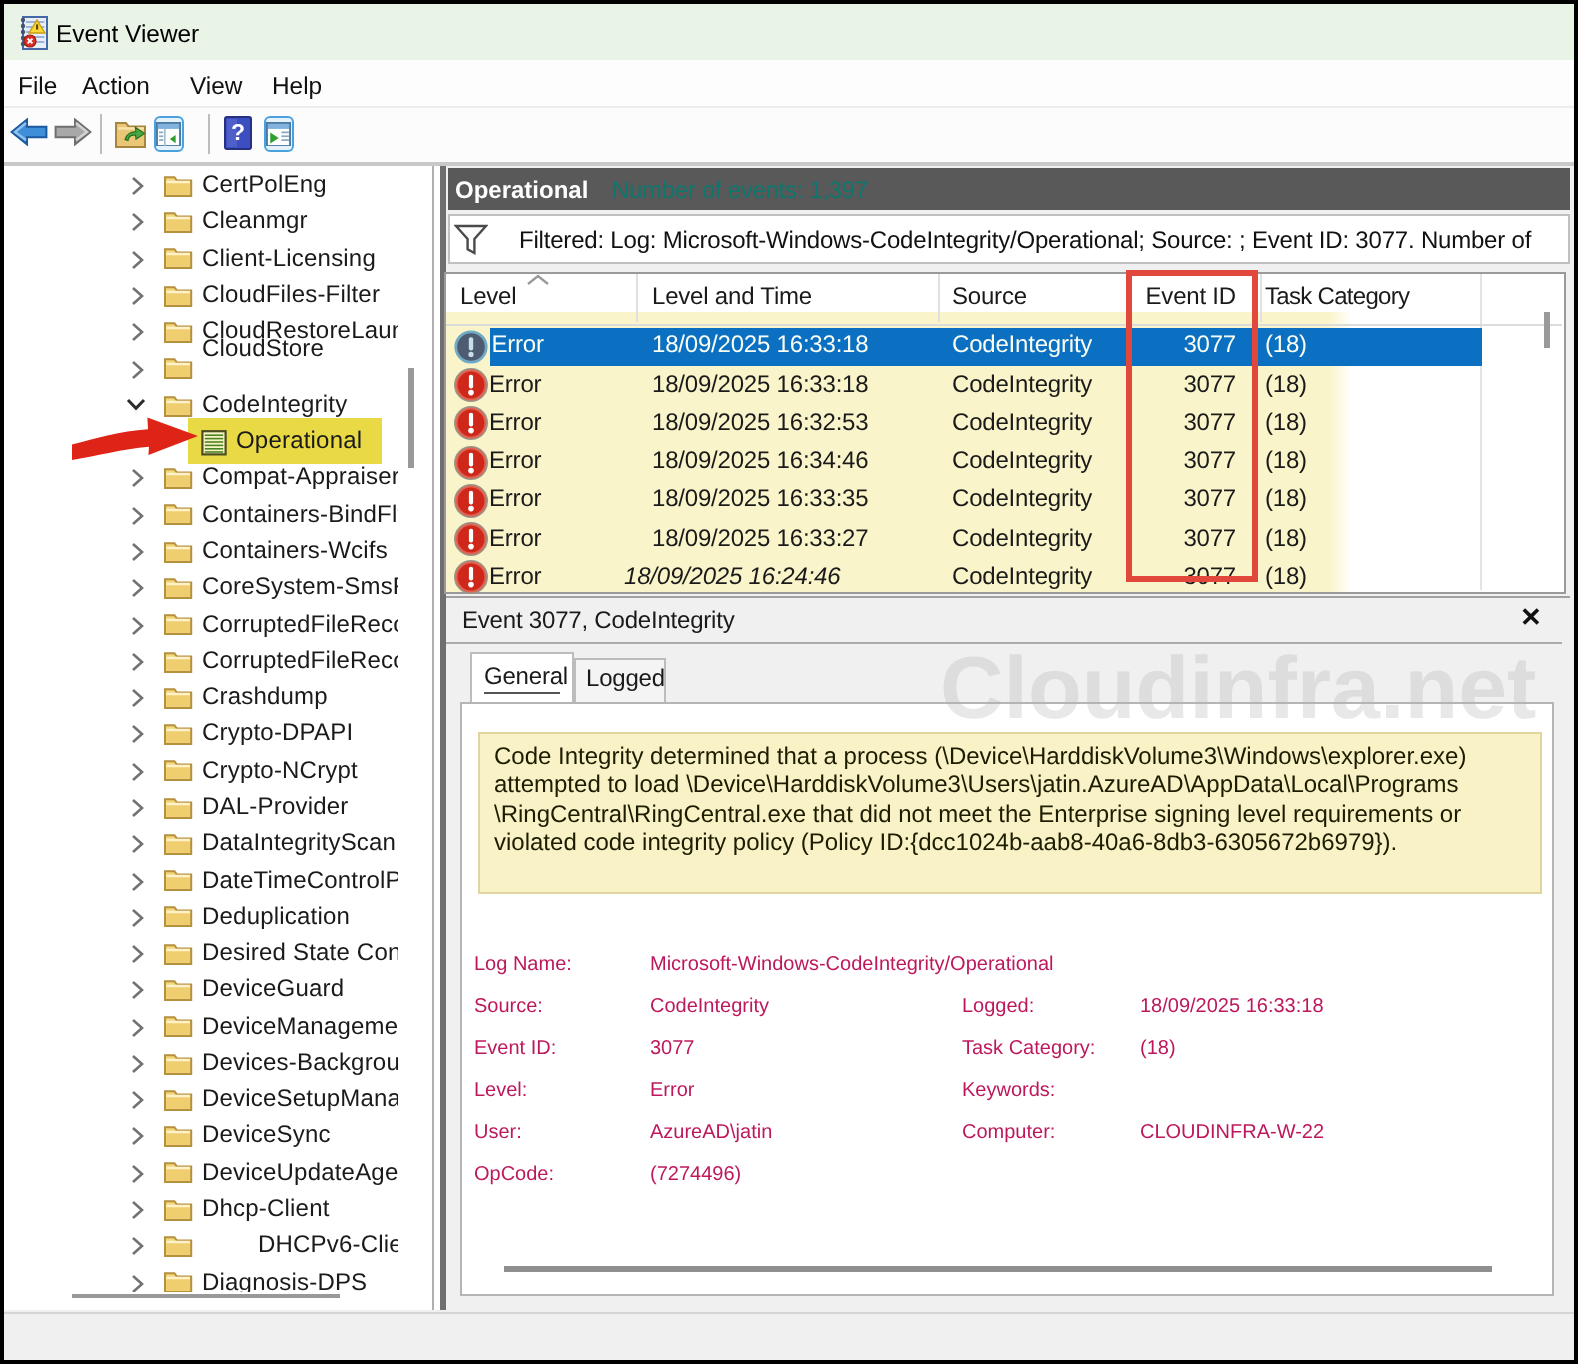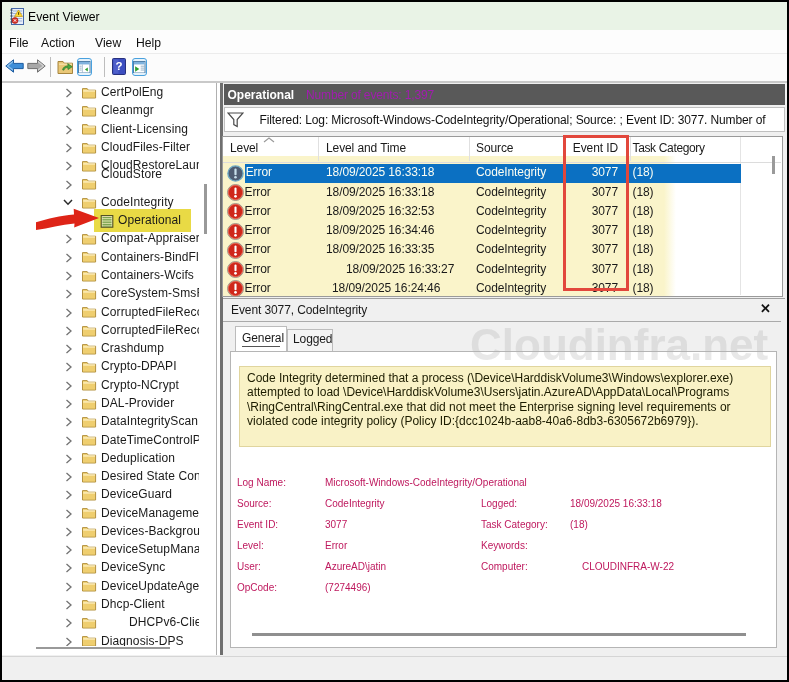--- a/index.html
+++ b/index.html
@@ -381,21 +381,21 @@
 <div class="tl" style="left:101px;top:552.5px;">Diagnosis-DPS</div>
   </div>
   <div style="position:absolute;left:204px;top:184px;width:2.5px;height:50px;background:#999;"></div>
   <div style="position:absolute;left:36px;top:646.5px;width:134px;height:2.5px;background:#999;"></div>
 
   <div style="position:absolute;left:217px;top:82.5px;width:2.5px;height:572.5px;background:#fff;"></div>
   <div style="position:absolute;left:220px;top:82.5px;width:3px;height:572.5px;background:#6f6f6f;"></div>
 
   <div style="position:absolute;left:223.5px;top:84px;width:561px;height:21px;background:#595959;"></div>
   <div style="position:absolute;left:227.5px;top:87.5px;font-size:12px;font-weight:bold;color:#fff;">Operational</div>
-  <div style="position:absolute;left:306px;top:87.5px;font-size:12px;letter-spacing:-0.15px;color:#a21caf;">Number of events: 1,397</div>
+  <div style="position:absolute;left:306px;top:87.5px;font-size:12px;letter-spacing:-0.15px;color:#0f766e;">Number of events: 1,397</div>
 
   <div style="position:absolute;left:223.5px;top:107px;width:561px;height:25px;background:#fff;border:1px solid #c0c0c0;"></div>
   <svg width="17" height="16" viewBox="0 0 17 16" style="position:absolute;left:227px;top:112px">
     <path d="M1,1 L16,1 L10.2,7.5 L10.2,14.5 L6.8,12.6 L6.8,7.5 Z" fill="#fdfdfd" stroke="#4a4a4a" stroke-width="1.2"></path>
   </svg>
   <div style="position:absolute;left:259.5px;top:113px;font-size:12px;letter-spacing:-0.1px;color:#111;white-space:nowrap;">Filtered: Log: Microsoft-Windows-CodeIntegrity/Operational; Source: ; Event ID: 3077. Number of</div>
 
   <div style="position:absolute;left:222px;top:135.5px;width:560.5px;height:161px;background:#fff;border:1px solid #9a9a9a;"></div>
   <div style="position:absolute;left:223px;top:156px;width:453px;height:140px;background:linear-gradient(to right,#faf4ca 0 441px, rgba(250,244,202,0) 453px);"></div>
   <div class="rw" style="left:230px;top:141px;">Level</div>
@@ -467,32 +467,32 @@
 <div class="rw" style="left:476px;top:242.3px;">CodeIntegrity</div>
 <div class="rw" style="left:566px;top:242.3px;width:52px;text-align:right;">3077</div>
 <div class="rw" style="left:632.5px;top:242.3px;">(18)</div>
 <svg width="17" height="17" viewBox="0 0 17 17" style="position:absolute;left:227px;top:261.0px">
     <circle cx="8.5" cy="8.5" r="8" fill="none" stroke="#9a9588" stroke-width="1"></circle>
     <circle cx="8.5" cy="8.5" r="7.2" fill="#cf271a" stroke="#e0614f" stroke-width="1"></circle>
     <rect x="7.45" y="3.4" width="2.1" height="6.8" rx="1" fill="#fff"></rect>
     <circle cx="8.5" cy="12.3" r="1.4" fill="#fff"></circle>
   </svg>
 <div class="rw" style="left:244.5px;top:261.6px;">Error</div>
-<div class="rw" style="left:326px;top:261.6px;margin-left:20px;">18/09/2025 16:33:27</div>
+<div class="rw" style="left:326px;top:261.6px;">18/09/2025 16:33:27</div>
 <div class="rw" style="left:476px;top:261.6px;">CodeIntegrity</div>
 <div class="rw" style="left:566px;top:261.6px;width:52px;text-align:right;">3077</div>
 <div class="rw" style="left:632.5px;top:261.6px;">(18)</div>
 <svg width="17" height="17" viewBox="0 0 17 17" style="position:absolute;left:227px;top:280.3px">
     <circle cx="8.5" cy="8.5" r="8" fill="none" stroke="#9a9588" stroke-width="1"></circle>
     <circle cx="8.5" cy="8.5" r="7.2" fill="#cf271a" stroke="#e0614f" stroke-width="1"></circle>
     <rect x="7.45" y="3.4" width="2.1" height="6.8" rx="1" fill="#fff"></rect>
     <circle cx="8.5" cy="12.3" r="1.4" fill="#fff"></circle>
   </svg>
 <div class="rw" style="left:244.5px;top:280.9px;">Error</div>
-<div class="rw" style="left:332px;top:280.9px;">18/09/2025 16:24:46</div>
+<div class="rw" style="left:312px;top:280.9px;font-style:italic;">18/09/2025 16:24:46</div>
 <div class="rw" style="left:476px;top:280.9px;">CodeIntegrity</div>
 <div class="rw" style="left:566px;top:280.9px;width:52px;text-align:right;">3077</div>
 <div class="rw" style="left:632.5px;top:280.9px;">(18)</div>
   <div style="position:absolute;left:772px;top:156px;width:2.5px;height:17.5px;background:#9a9a9a;"></div>
   <div style="position:absolute;left:562.5px;top:135px;width:66px;height:155.5px;border:3px solid #e2473c;z-index:6;"></div>
 
   <div style="position:absolute;left:223px;top:297.5px;width:561.5px;height:358.5px;background:#f0f0f0;border-top:1.5px solid #a0a0a0;"></div>
   <div style="position:absolute;left:223px;top:320.5px;width:558px;height:1px;background:#aaa;"></div>
   <div class="rw" style="left:231px;top:303px;">Event 3077, CodeIntegrity</div>
   <div style="position:absolute;left:760px;top:301px;font-size:13px;font-weight:bold;color:#111;">✕</div>
@@ -517,21 +517,21 @@
   <div class="fd" style="left:237px;top:519px;">Event ID:</div>
   <div class="fd" style="left:325px;top:519px;">3077</div>
   <div class="fd" style="left:481px;top:519px;">Task Category:</div>
   <div class="fd" style="left:570px;top:519px;">(18)</div>
   <div class="fd" style="left:237px;top:540px;">Level:</div>
   <div class="fd" style="left:325px;top:540px;">Error</div>
   <div class="fd" style="left:481px;top:540px;">Keywords:</div>
   <div class="fd" style="left:237px;top:561px;">User:</div>
   <div class="fd" style="left:325px;top:561px;">AzureAD\jatin</div>
   <div class="fd" style="left:481px;top:561px;">Computer:</div>
-  <div class="fd" style="left:582px;top:561px;">CLOUDINFRA-W-22</div>
+  <div class="fd" style="left:570px;top:561px;">CLOUDINFRA-W-22</div>
   <div class="fd" style="left:237px;top:582px;">OpCode:</div>
   <div class="fd" style="left:325px;top:582px;">(7274496)</div>
 
   <div style="position:absolute;left:252px;top:633px;width:494px;height:3px;background:#8f8f8f;"></div>
 
   <div style="position:absolute;left:470px;top:322.5px;font-size:44px;line-height:1;font-weight:bold;color:rgba(178,178,178,0.30);z-index:8;white-space:nowrap;">Cloudinfra.net</div>
 
   <div style="position:absolute;left:0;top:656px;width:789px;height:26px;background:#f0f0f0;border-top:1px solid #d5d5d5;"></div>
 
   <div style="position:absolute;left:0;top:0;width:789px;height:2px;background:#000;z-index:20;"></div>

